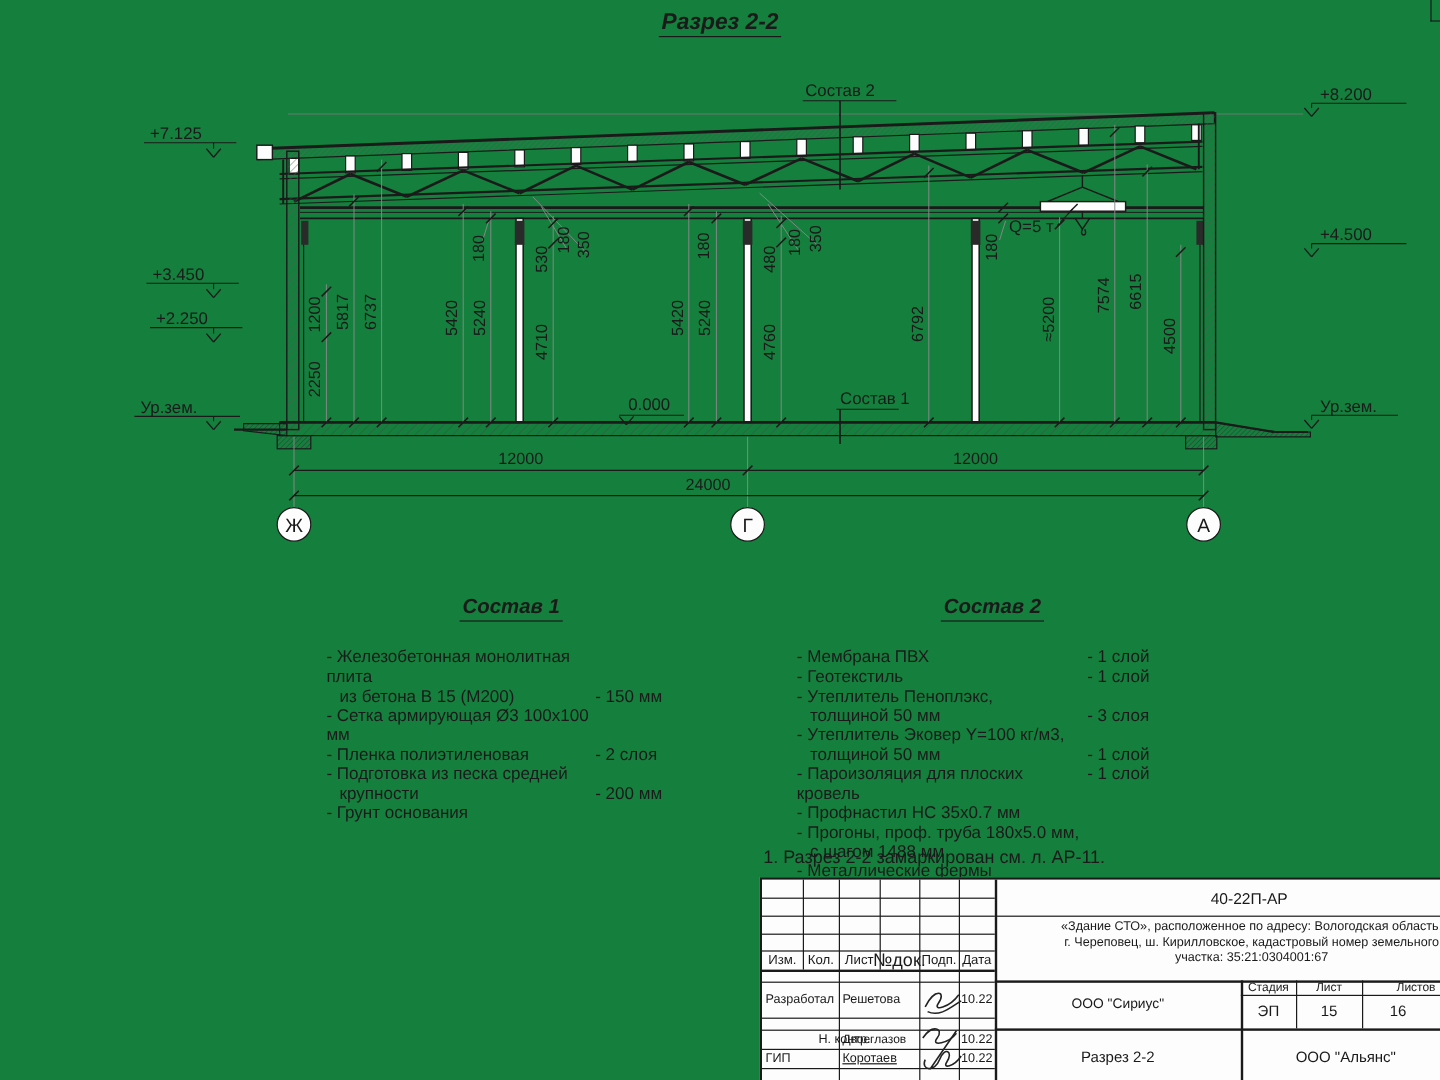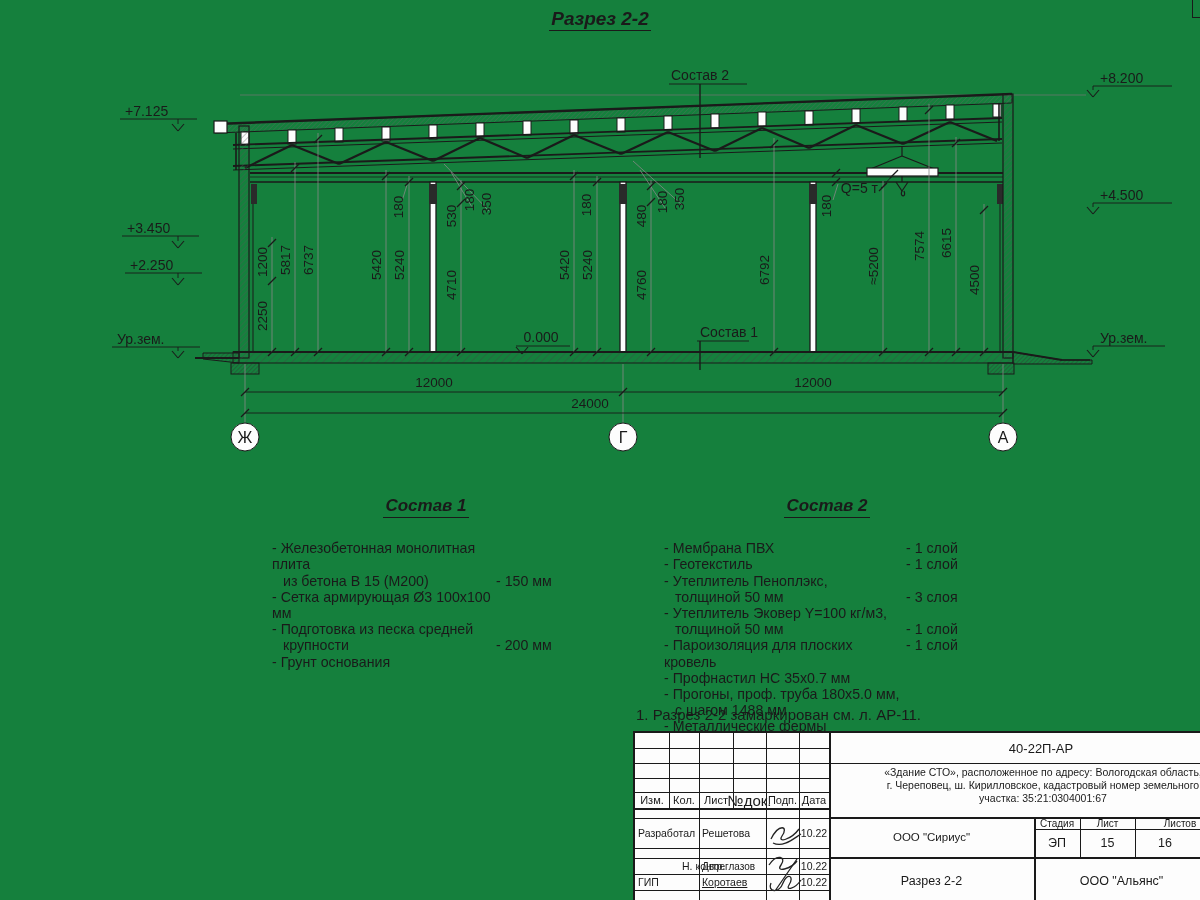--- a/index.html
+++ b/index.html
@@ -371,20 +371,24 @@
       </div>
     <div class="s-row">
         <div class="t ind">из бетона В 15 (М200)</div>
         <div class="v">- 150 мм</div>
       </div>
     <div class="s-row">
         <div class="t">- Сетка армирующая Ø3 100х100 мм</div>
         <div class="v"></div>
       </div>
     <div class="s-row">
+        <div class="t">- Пленка полиэтиленовая</div>
+        <div class="v">-  2 слоя</div>
+      </div>
+    <div class="s-row">
         <div class="t">- Подготовка из песка средней</div>
         <div class="v"></div>
       </div>
     <div class="s-row">
         <div class="t ind">крупности</div>
         <div class="v">- 200 мм</div>
       </div>
     <div class="s-row">
         <div class="t">- Грунт основания</div>
         <div class="v"></div>

